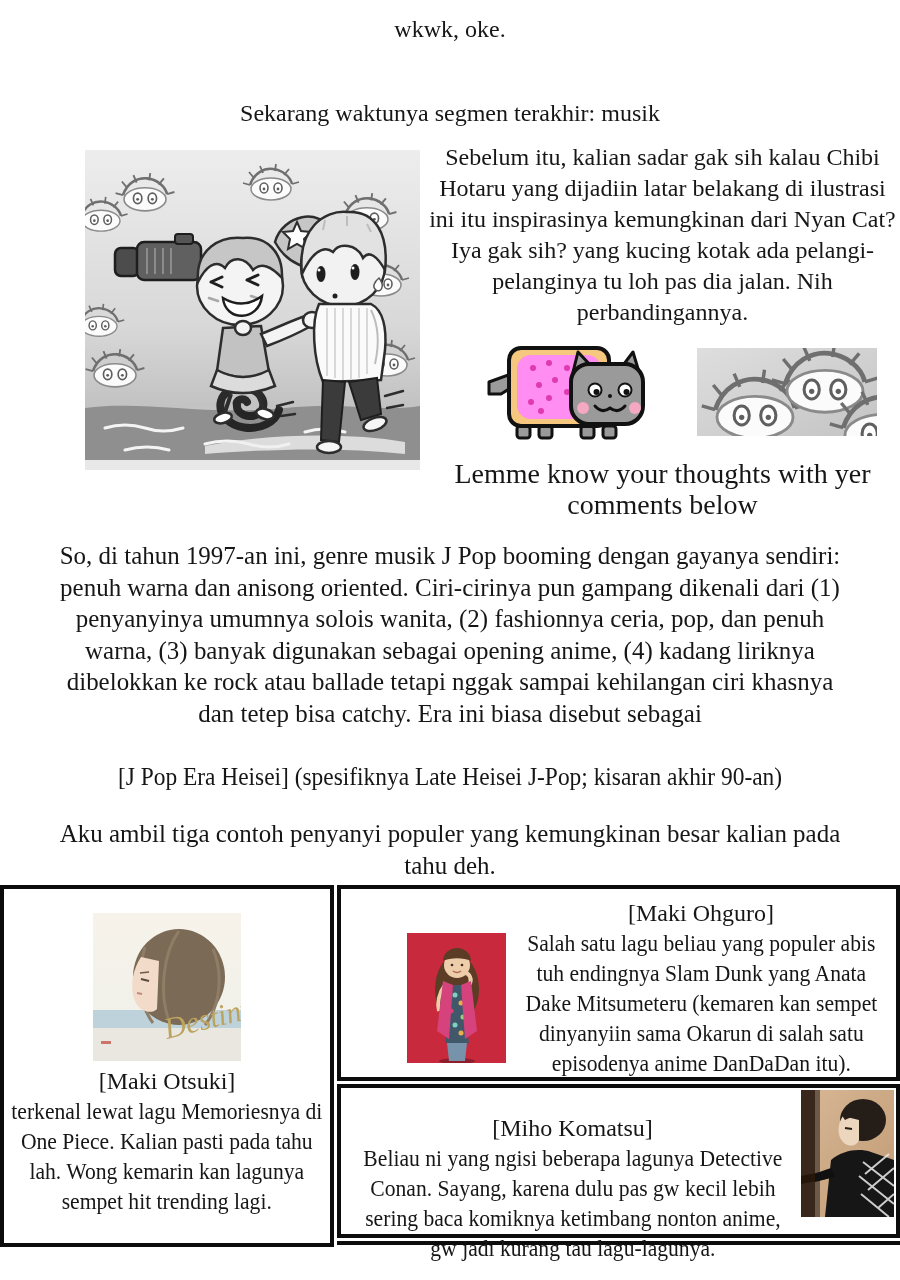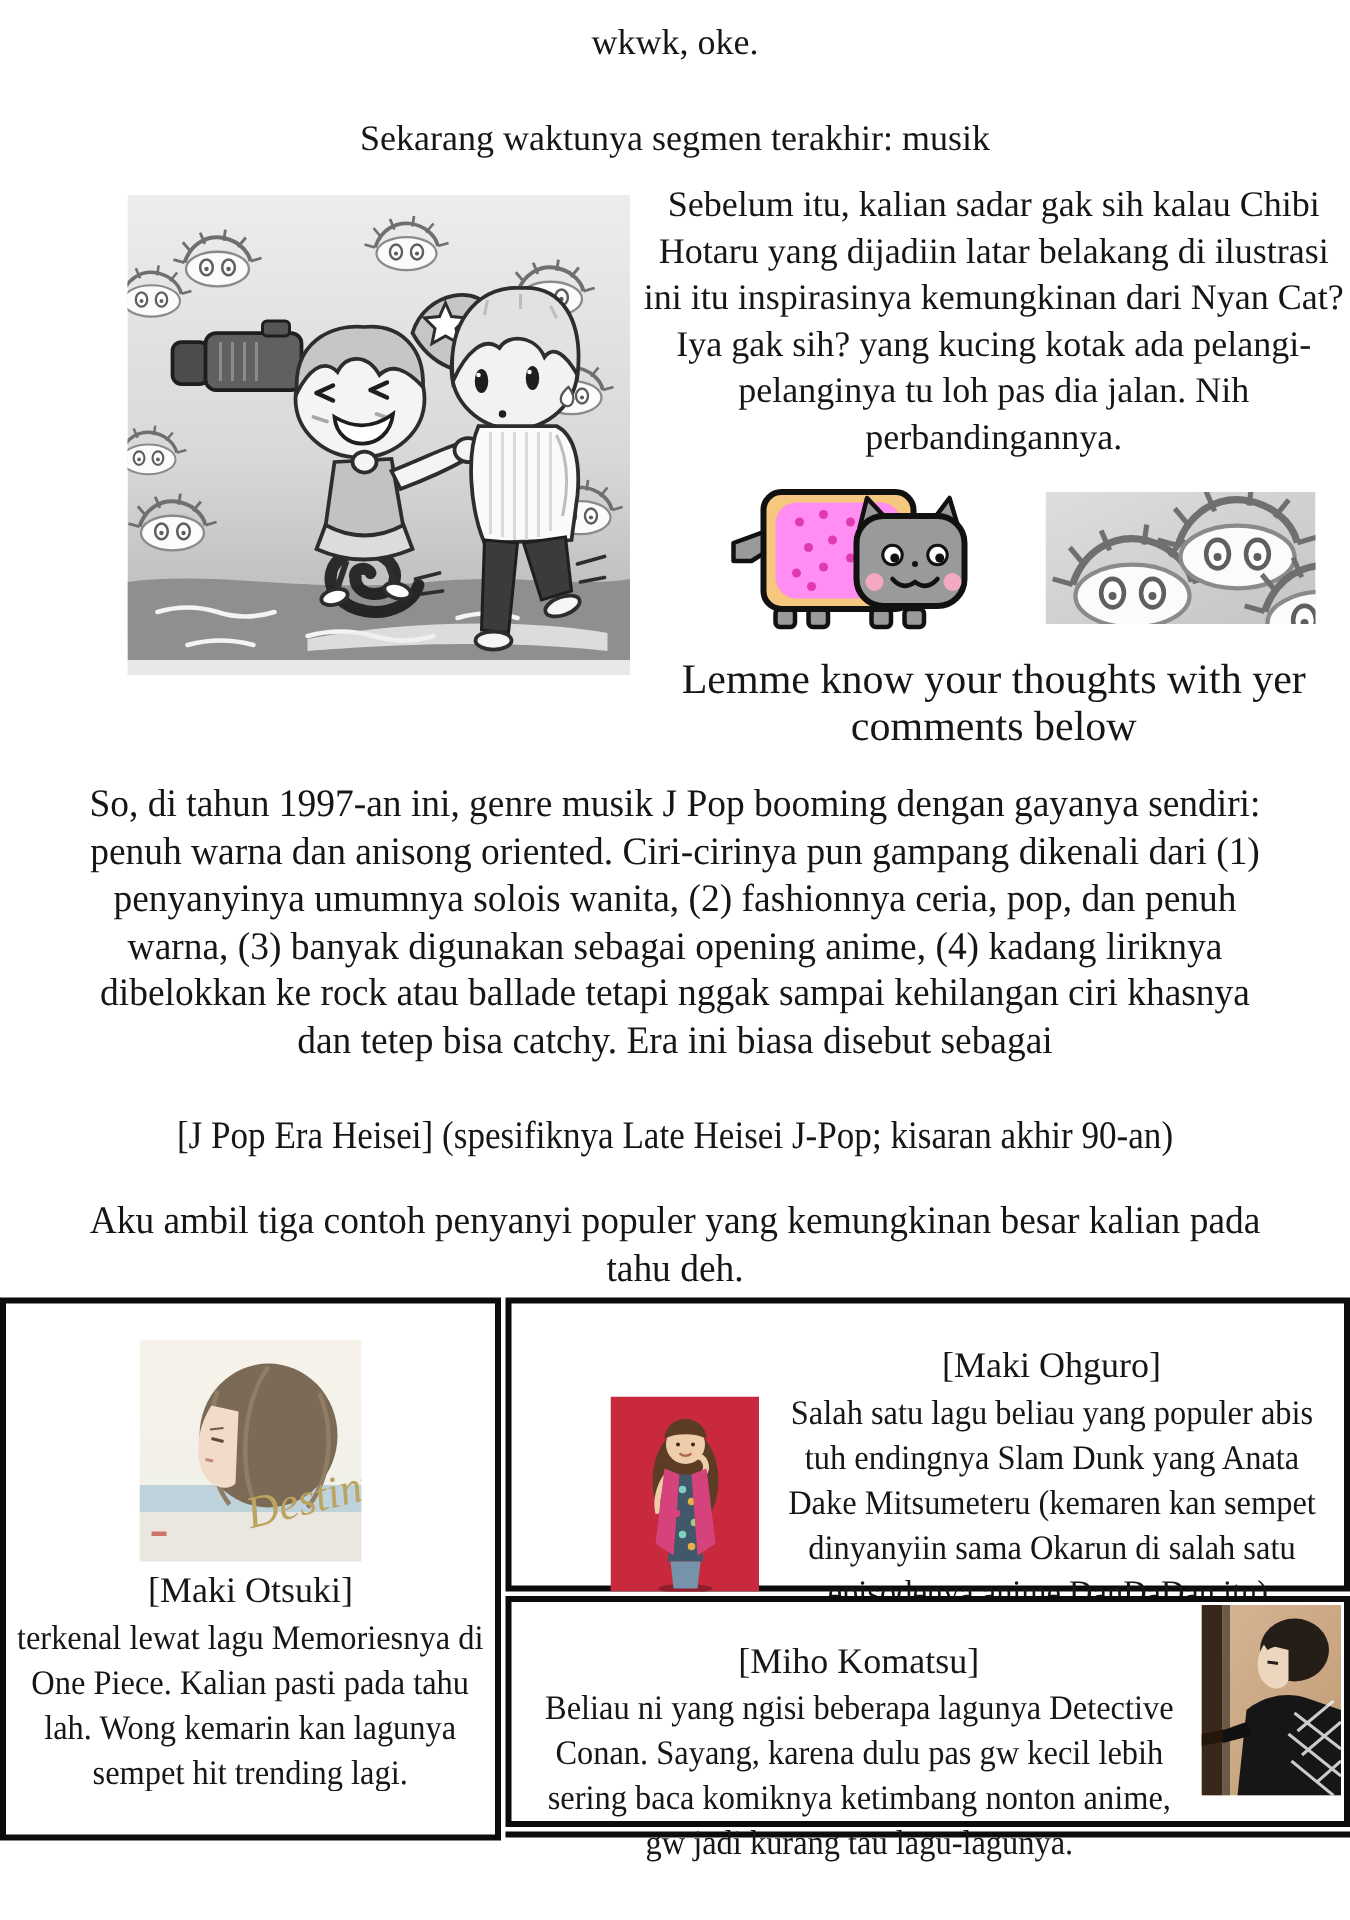--- a/index.html
+++ b/index.html
@@ -2,38 +2,38 @@
 <html><head>
 <meta charset="utf-8">
 <style>
   html,body{margin:0;padding:0;}
   body{width:900px;height:1280px;overflow:hidden;background:#ffffff;color:#161616;}
   .page{width:900px;height:912px;padding-top:14px;box-sizing:border-box;}
   p{margin:0;}
   .serif{font-family:"Liberation Serif",serif;}
   .t-center{text-align:center;}
   .fs24{font-size:24px;line-height:30px;}
-  .mt-seg{margin-top:34px;}
+  .mt-seg{margin-top:54px;}
   .heading{font-family:"Liberation Sans",sans-serif;font-weight:700;font-size:40px;line-height:46px;margin:16px 0 0;letter-spacing:1px;text-align:center;}
   .compare-row{display:flex;margin-top:14px;padding-left:85px;}
   .illus{flex:0 0 335px;margin-top:8px;}
   .compare-col{width:475px;margin-left:5px;}
   .compare-par{font-size:24px;line-height:31px;}
   .img-row{display:flex;align-items:flex-start;margin-top:12px;}
   .nyan{margin-left:58px;}
   .cmp-img{margin-left:48px;margin-top:8px;}
   .caption{font-size:28px;line-height:31px;margin-top:16px;}
   .jpop-par{font-size:26px;line-height:31.5px;width:840px;margin:20px auto 0;transform:scaleX(0.96);transform-origin:center;}
   .era-line{font-size:26px;line-height:31px;margin-top:32px;white-space:nowrap;transform:scaleX(0.9);transform-origin:center;}
   .examples-line{font-size:26px;line-height:31.5px;width:840px;margin:26px auto 0;transform:scaleX(0.96);transform-origin:center;}
   .boxes{display:flex;gap:3px;margin-top:4px;}
   .box{border:4px solid #0c0c0c;background:#fff;box-sizing:border-box;}
   .box-left{width:334px;height:362px;padding-top:24px;}
   .boxes-right{flex:1;display:flex;flex-direction:column;}
-  .box-ohguro{height:196px;display:flex;padding-top:24px;}
+  .box-ohguro{height:196px;display:flex;padding-top:6px;}
   .photo-ohguro{flex:0 0 99px;margin:38px 0 0 66px;}
   .ohguro-text{flex:1;padding:0 6px;}
   .box-komatsu{height:154px;position:relative;padding:22px 100px 0 8px;margin-top:3px;}
   .photo-komatsu{position:absolute;right:2px;top:2px;}
   .photo-otsuki{display:block;margin:0 auto;}
   .bottom-strip{height:4px;background:#0c0c0c;margin-top:3px;}
   .box-name{font-size:24px;line-height:32px;margin-top:2px;}
   .box-desc{font-size:23px;line-height:30px;transform:scaleX(0.94);transform-origin:center;width:106%;margin-left:-3%;}
   .box-left .box-name{margin-top:4px;}
 </style>

